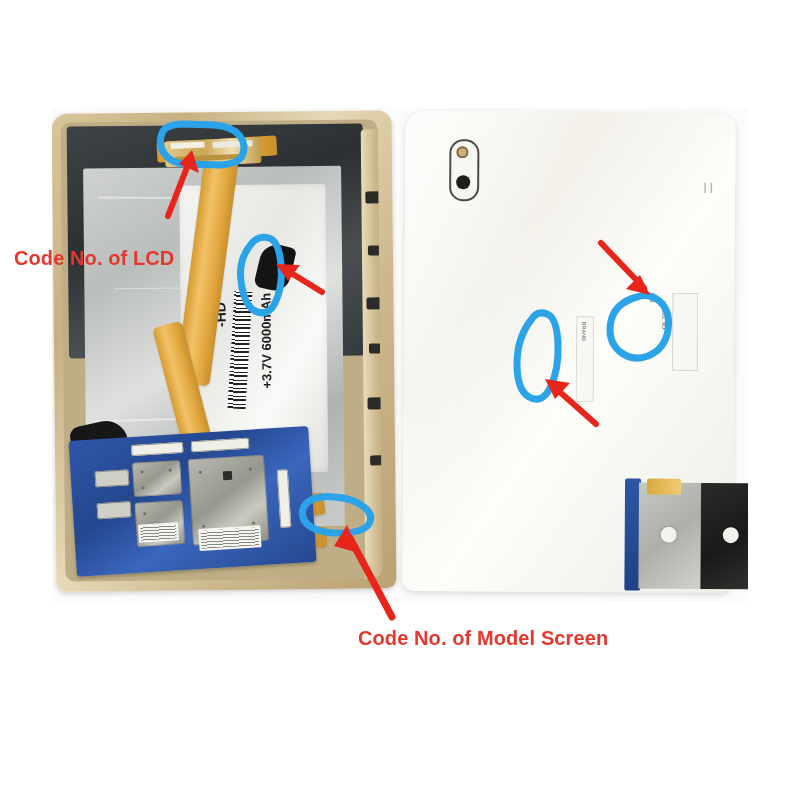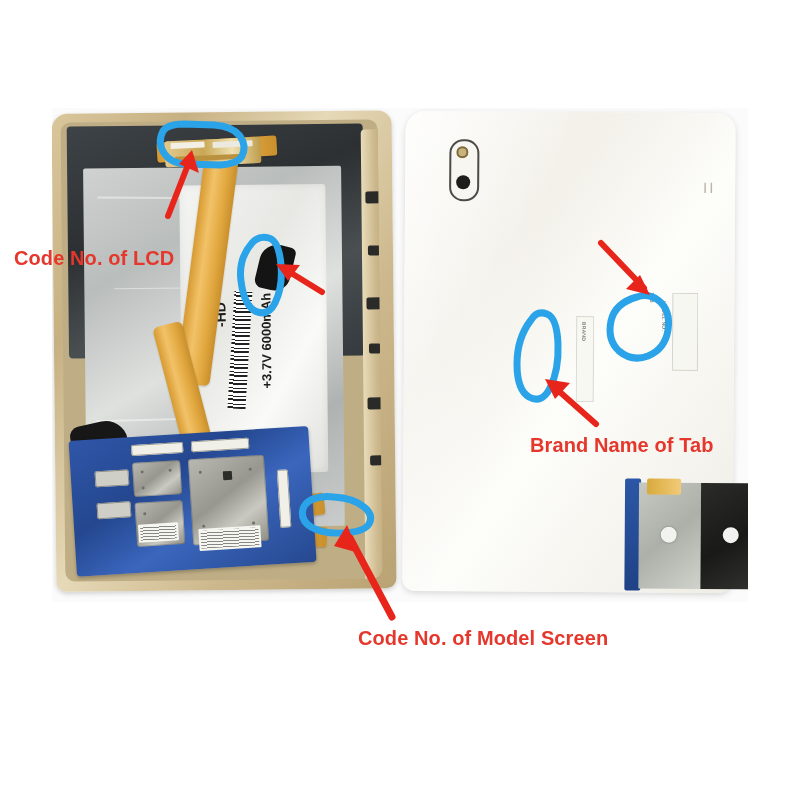--- a/index.html
+++ b/index.html
@@ -271,16 +271,15 @@
     <path d="M531 320 q-14 18 -14 44 q0 26 12 33 q13 7 21 -9 q9 -18 8 -44 q-1 -26 -11 -30 q-10 -4 -16 6 z" fill="none" stroke="#2ba3e8" stroke-width="7" stroke-linecap="round"></path>
     <line x1="596" y1="424" x2="552" y2="385" stroke="#e8251b" stroke-width="6" stroke-linecap="round"></line>
     <polygon points="545,379 570,383 555,399" fill="#e8251b"></polygon>
 
     <path d="M322 497 q-16 2 -19 12 q-3 11 8 18 q12 7 32 6 q21 -1 26 -9 q5 -9 -5 -17 q-11 -9 -30 -10 q-8 -1 -12 0 z" fill="none" stroke="#2ba3e8" stroke-width="7" stroke-linecap="round"></path>
     <line x1="392" y1="617" x2="350" y2="538" stroke="#e8251b" stroke-width="7" stroke-linecap="round"></line>
     <polygon points="347,525 359,553 334,546" fill="#e8251b"></polygon>
   </svg>
 
   <div class="lbl lblA">Code No. of LCD</div>
-  <div class="lbl lblD">Brand Name of Tab</div>
   <div class="lbl lblE">Code No. of Model Screen</div>
 
 </div>
 
 </body></html>

